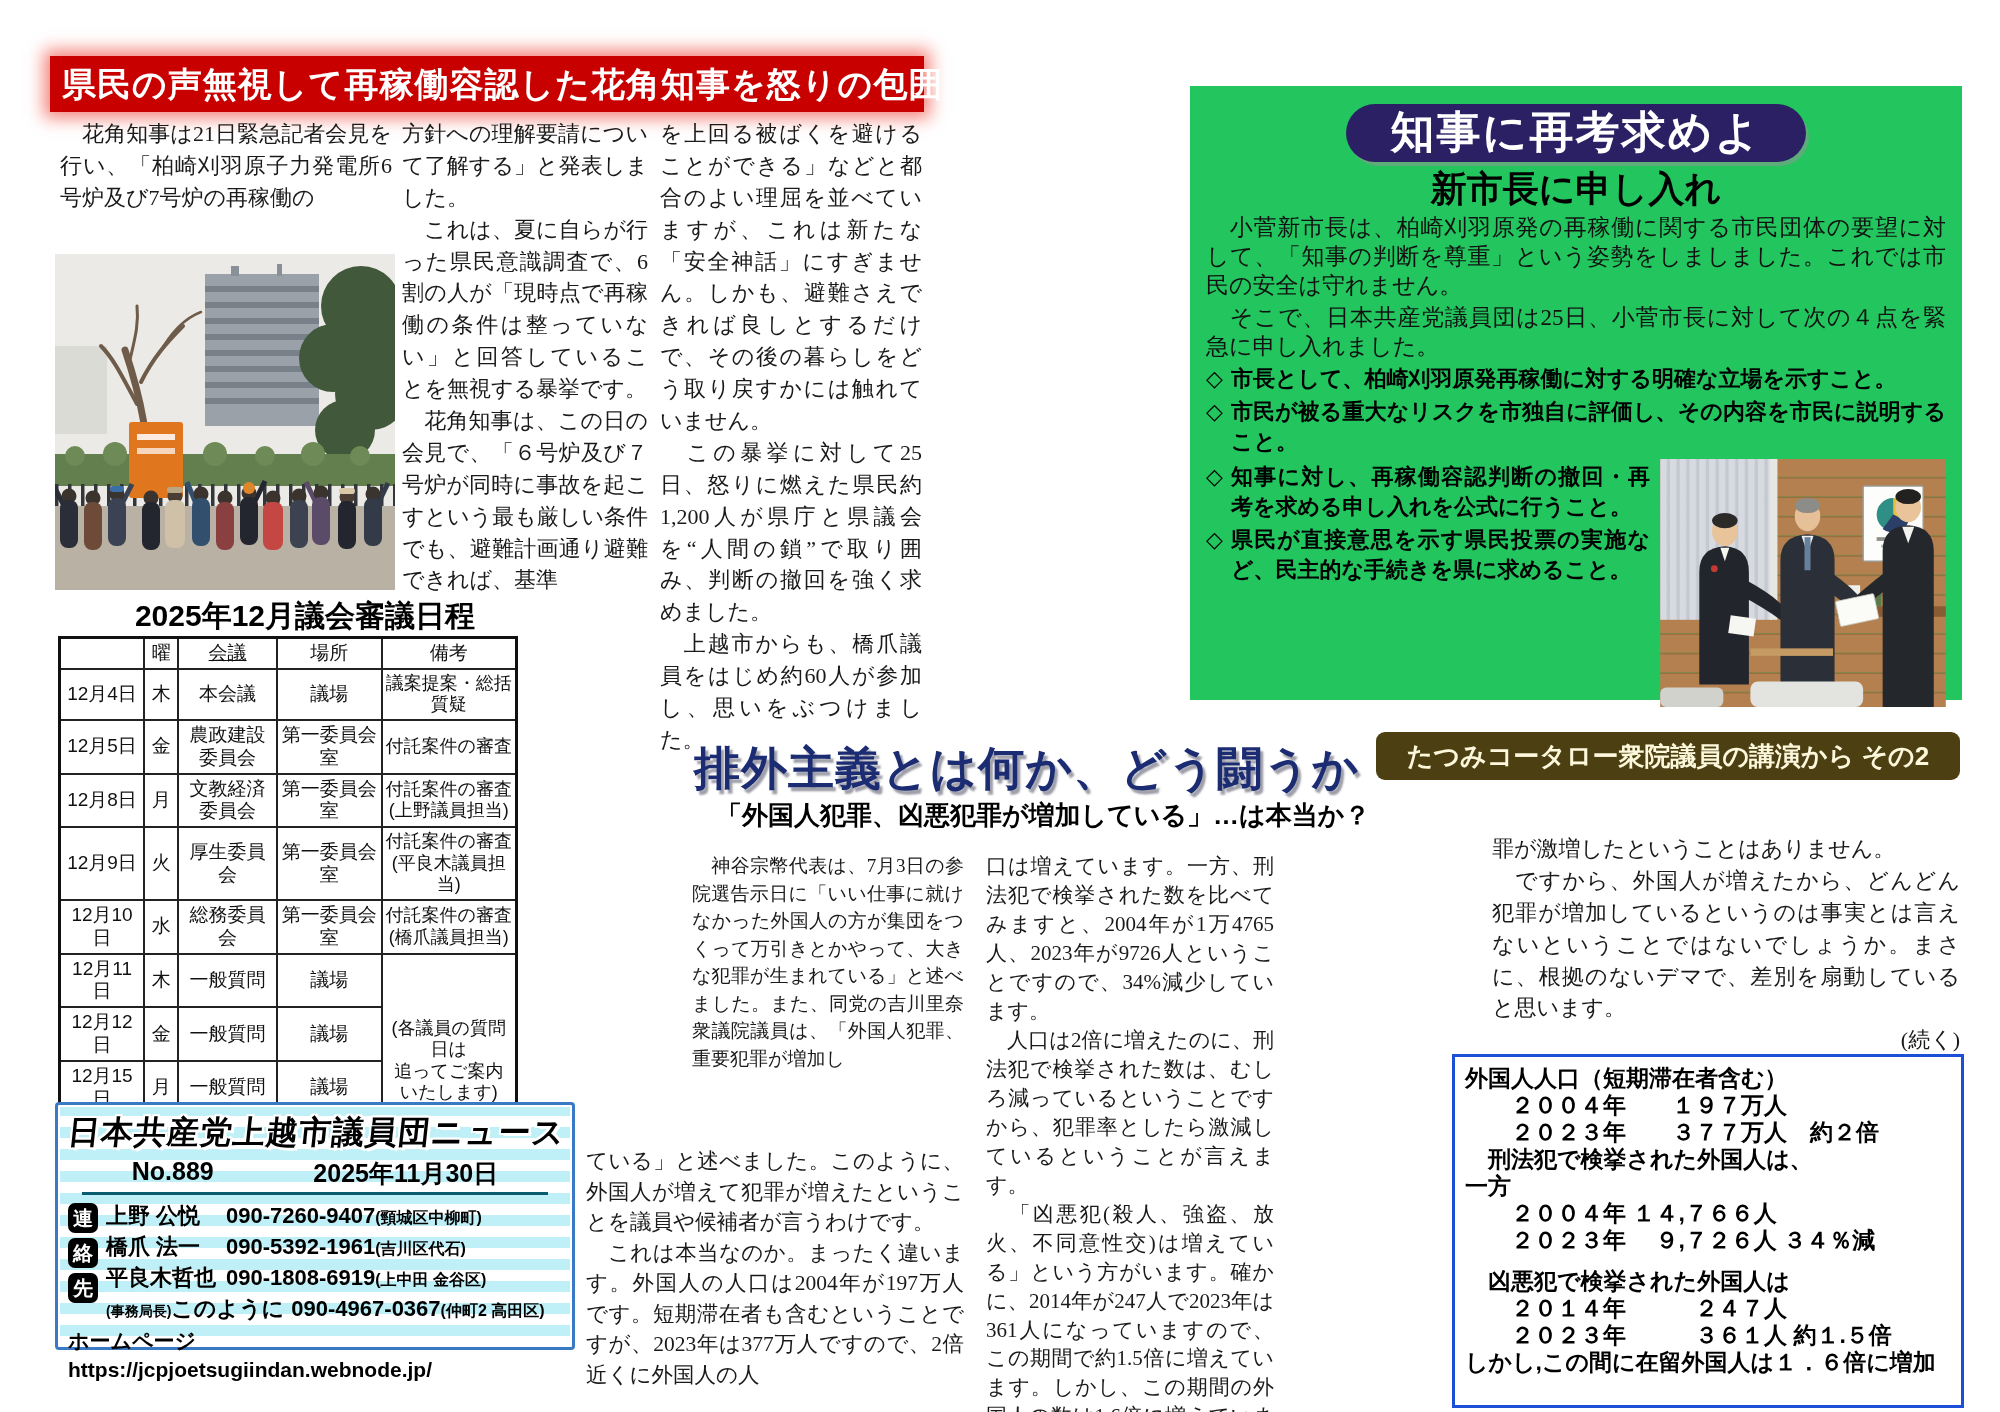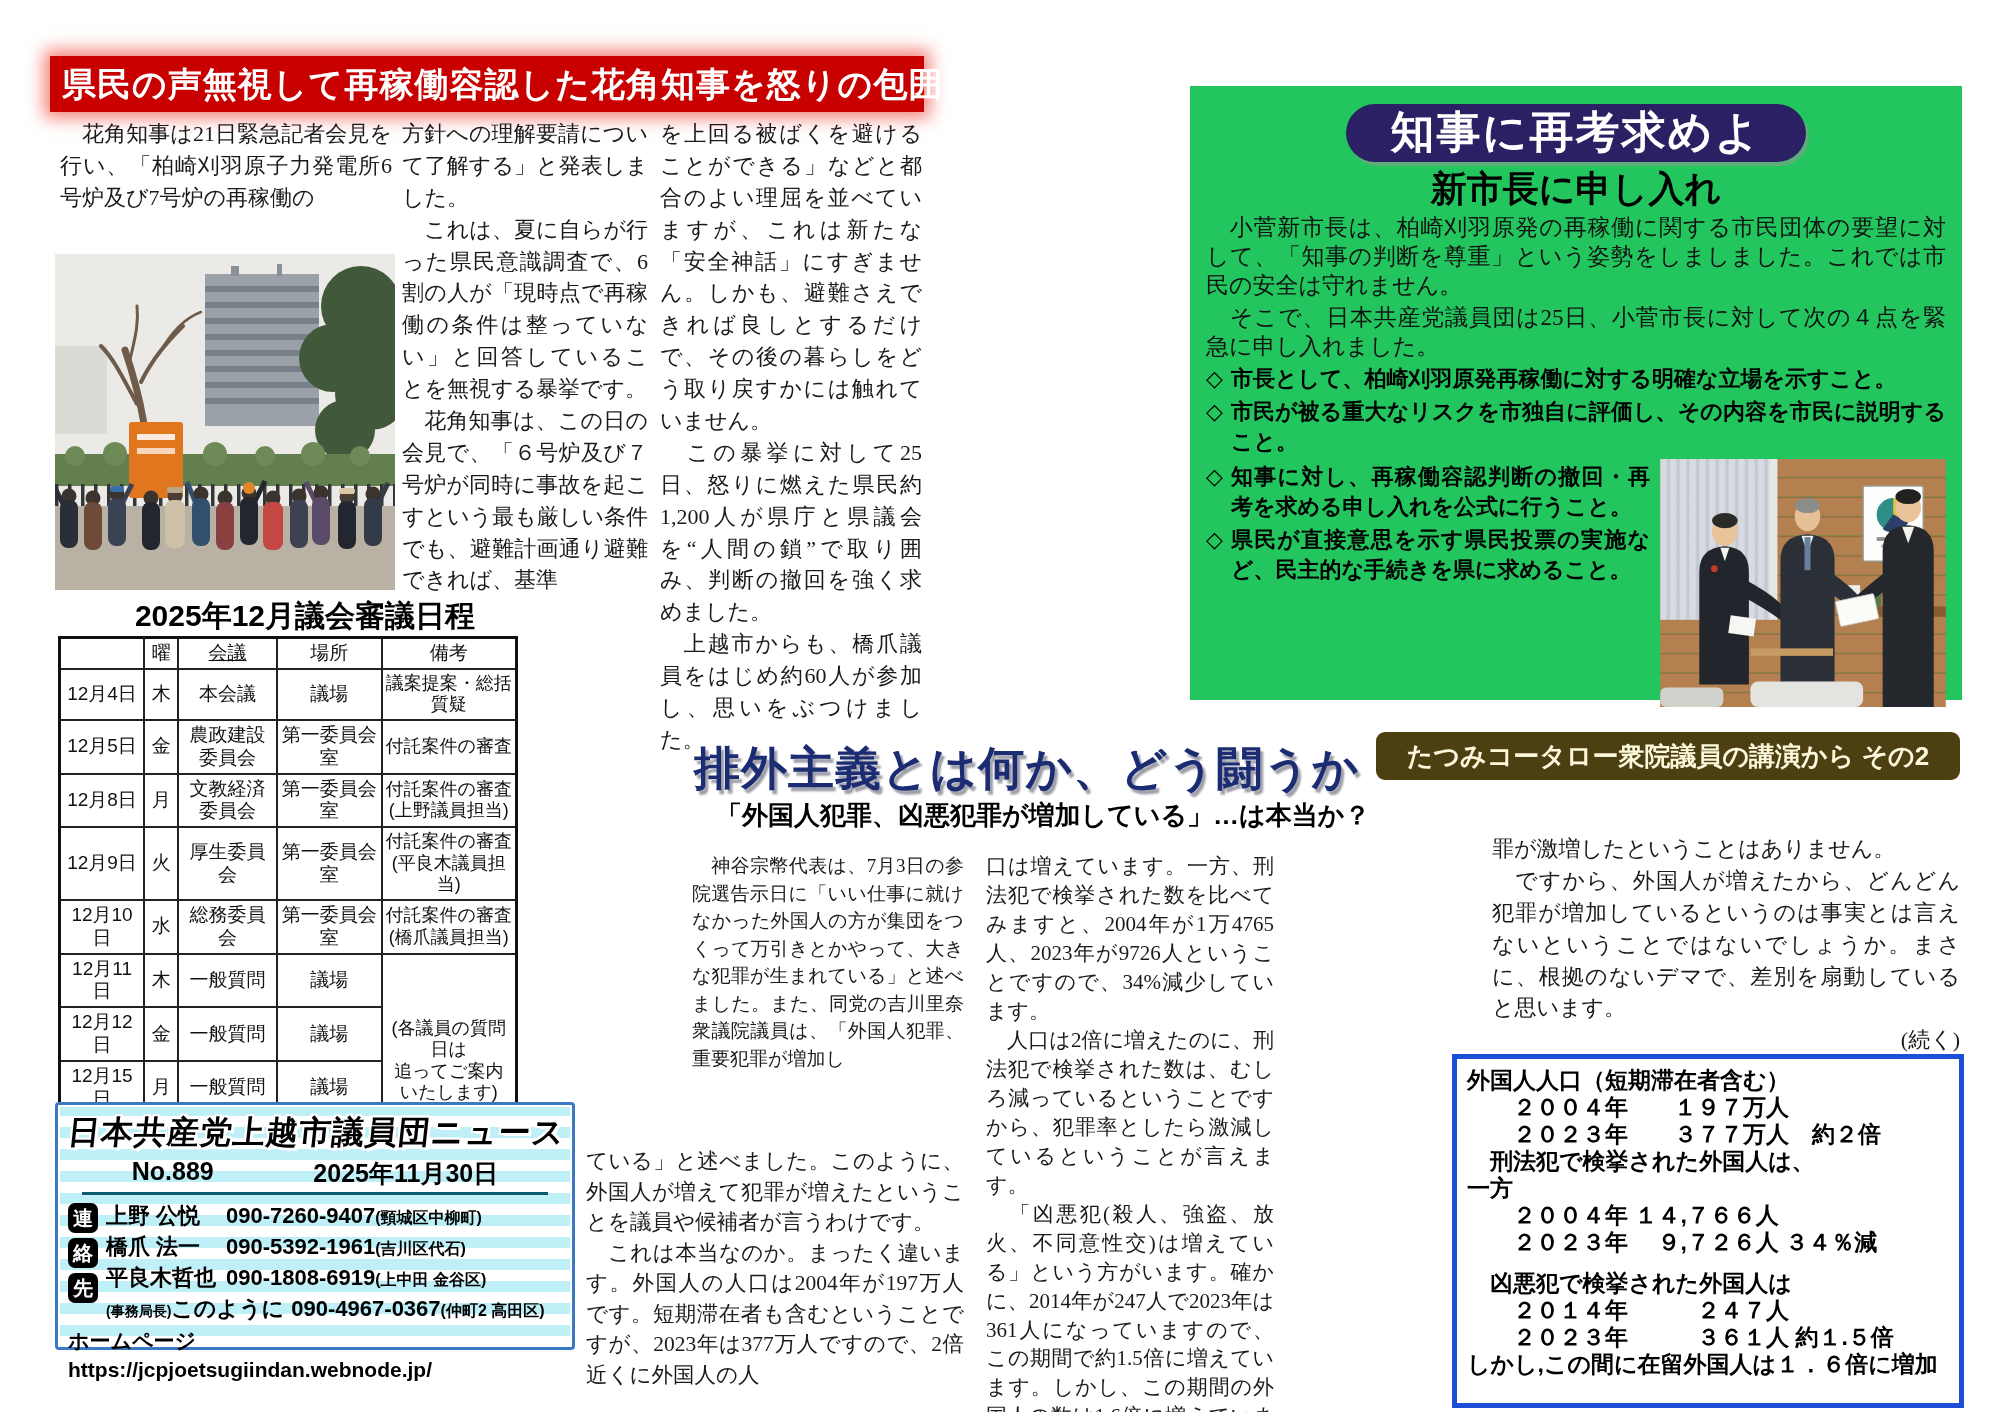--- a/index.html
+++ b/index.html
@@ -72,21 +72,21 @@
   #lec-tag { left:1376px; top:732px; width:584px; height:48px; background:#4c3f12; border-radius:9px;
     color:#fdf8dc; font-weight:bold; font-size:26px; line-height:48px; text-align:center; white-space:nowrap; }
   #lec-subhead { left:716px; top:798px; width:620px; font-weight:bold; font-size:26px; color:#000; white-space:nowrap; }
   #l-col1a { left:692px; top:852px;  width:272px; height:348px; font-size:19px; }
   #l-col1b { left:586px; top:1146px; width:378px; height:266px; font-size:21.5px; line-height:1.42; }
   #l-col2  { left:986px; top:852px;  width:288px; height:560px; font-size:21px; line-height:1.38; }
   #l-col3  { left:1492px; top:816px; width:468px; height:234px; font-size:22px;margin-top:17px; }
   #l-col3-end { display:block; text-align:right; }
 
   
-  #statsbox { left:1452px; top:1054px; width:512px; height:354px; border:5px solid #1d4ed8; background:#fff;
+  #statsbox { left:1452px; top:1054px; width:512px; height:354px; border:3px solid #1d4ed8; background:#fff;
     padding:8px 10px; }
   .s-line { font-weight:bold; font-size:23px; line-height:27px; color:#000; white-space:pre; }
   .s-gap { line-height:14px; }
 </style>
 </head>
 <body>
 
 <div class="page">
 
   <div class="abs gothic" id="red-headline">県民の声無視して再稼働容認した花角知事を怒りの包囲</div>

